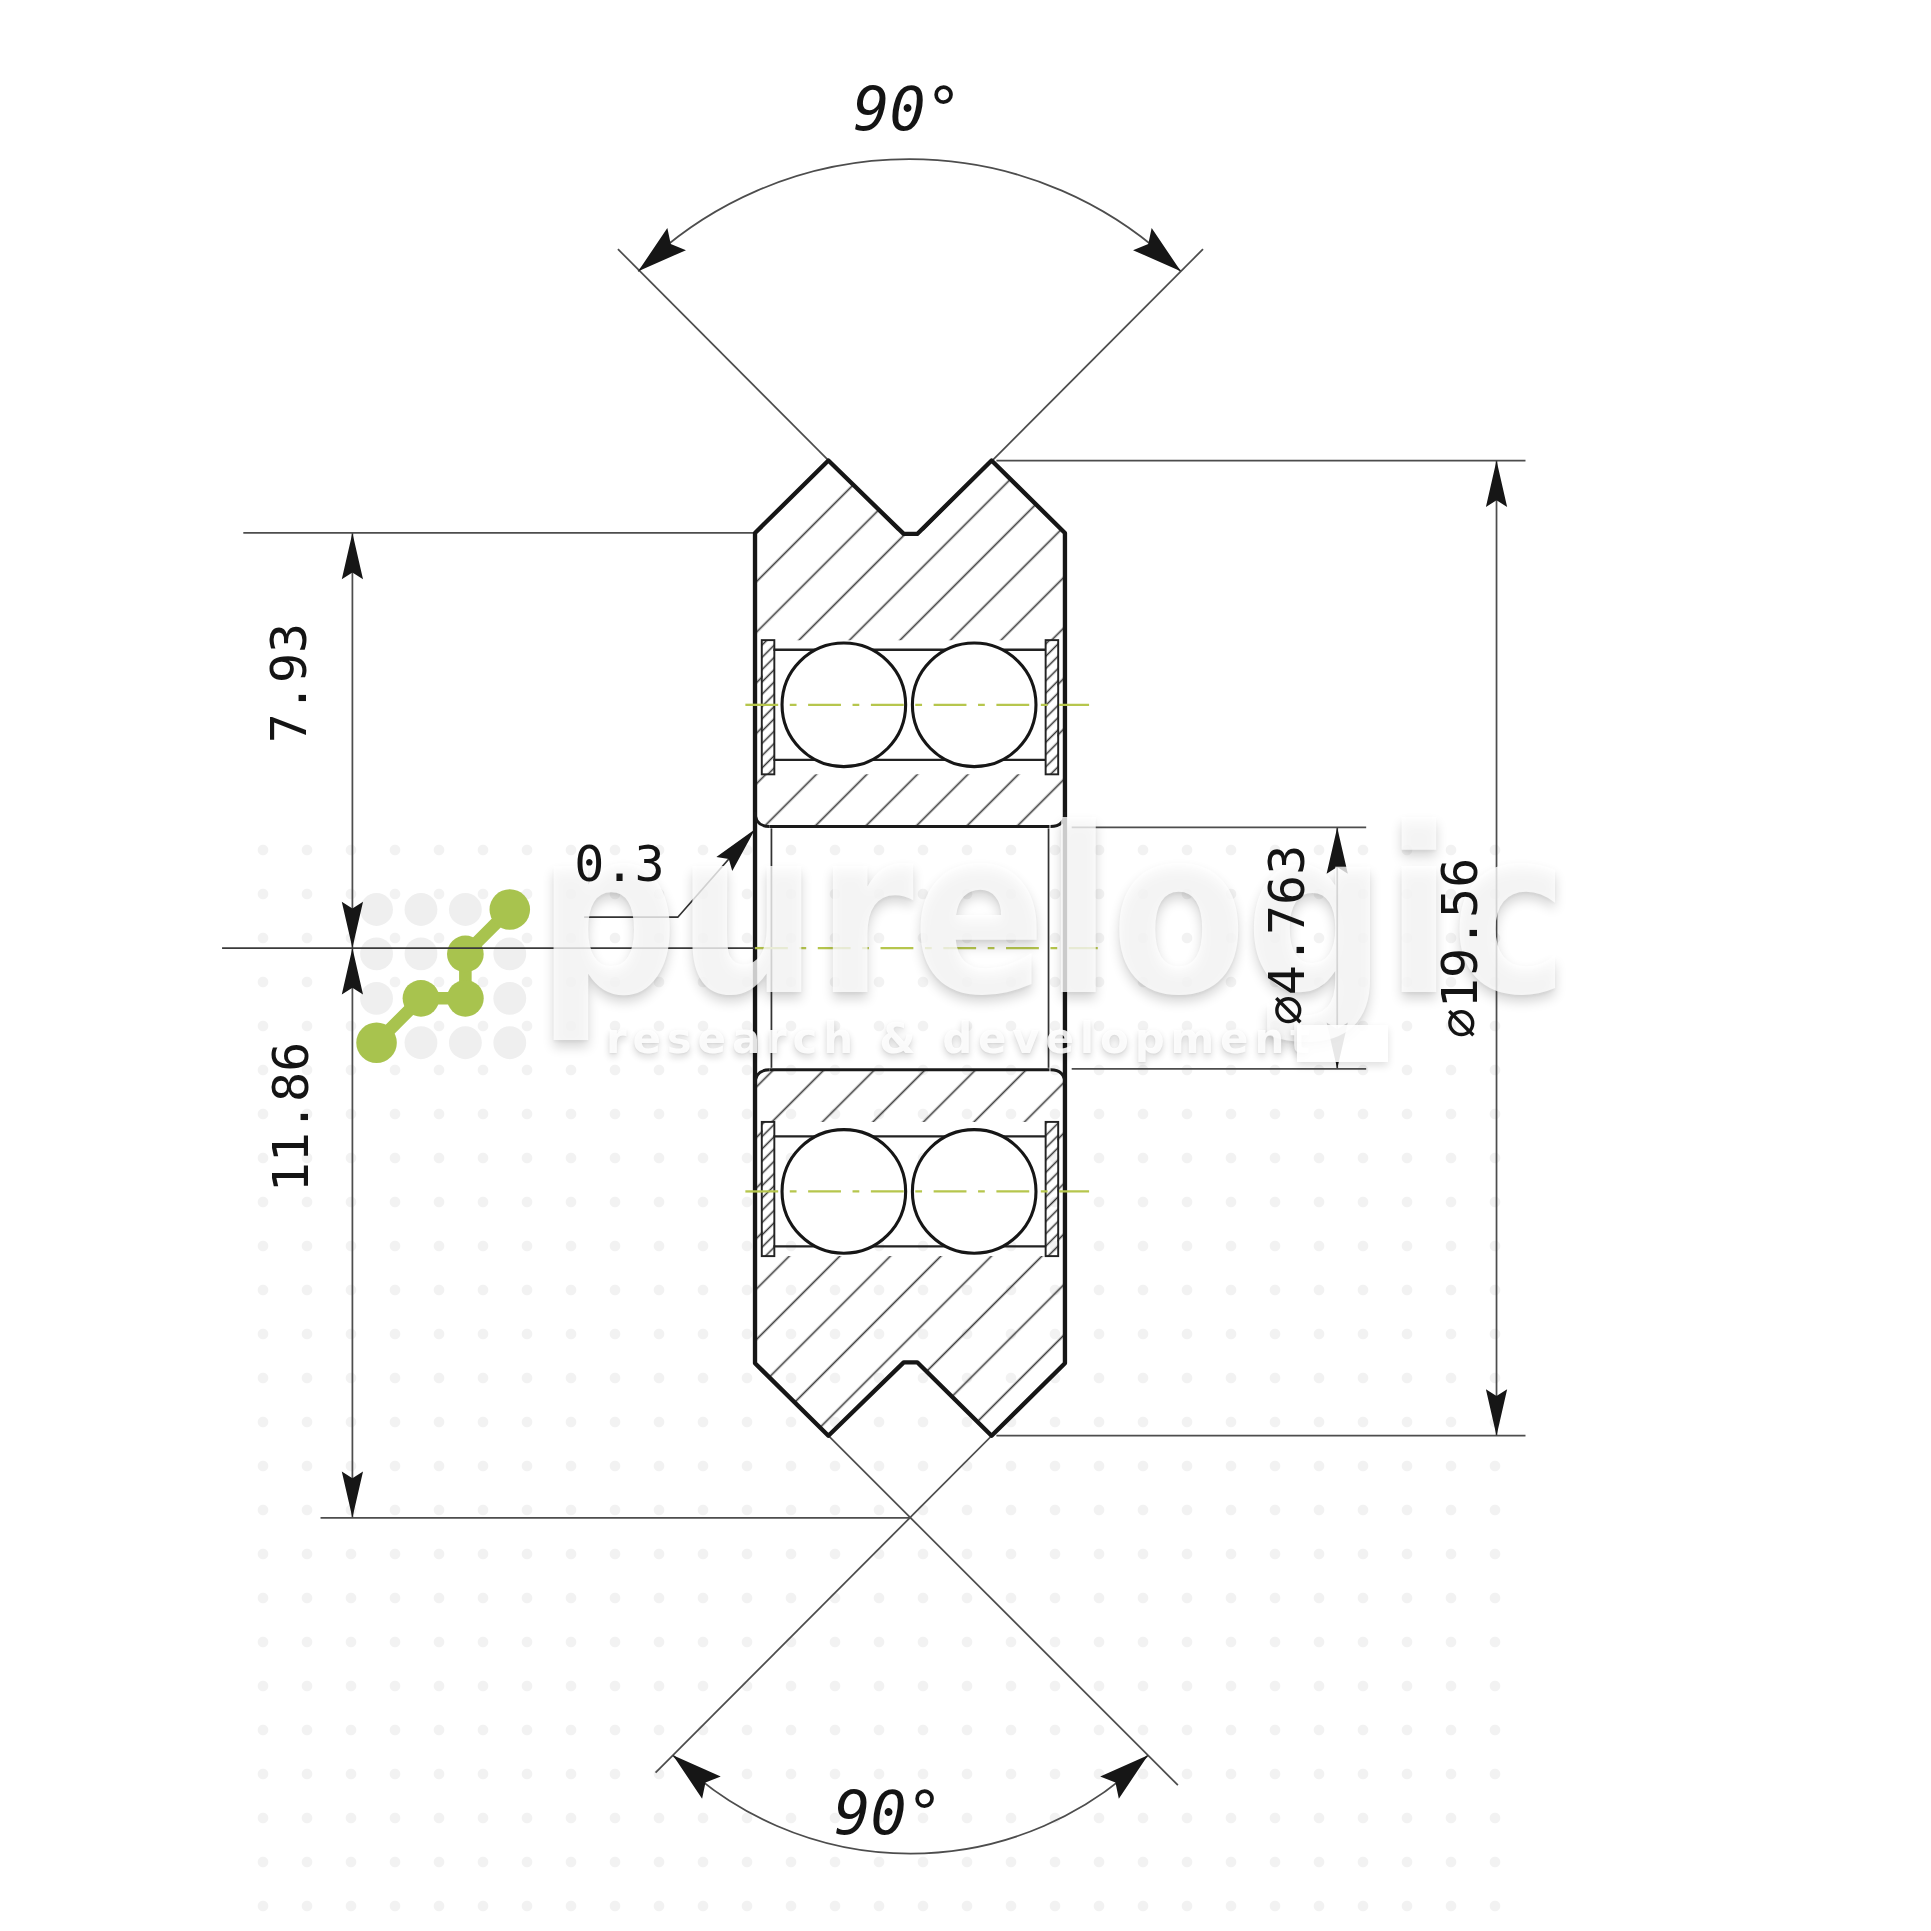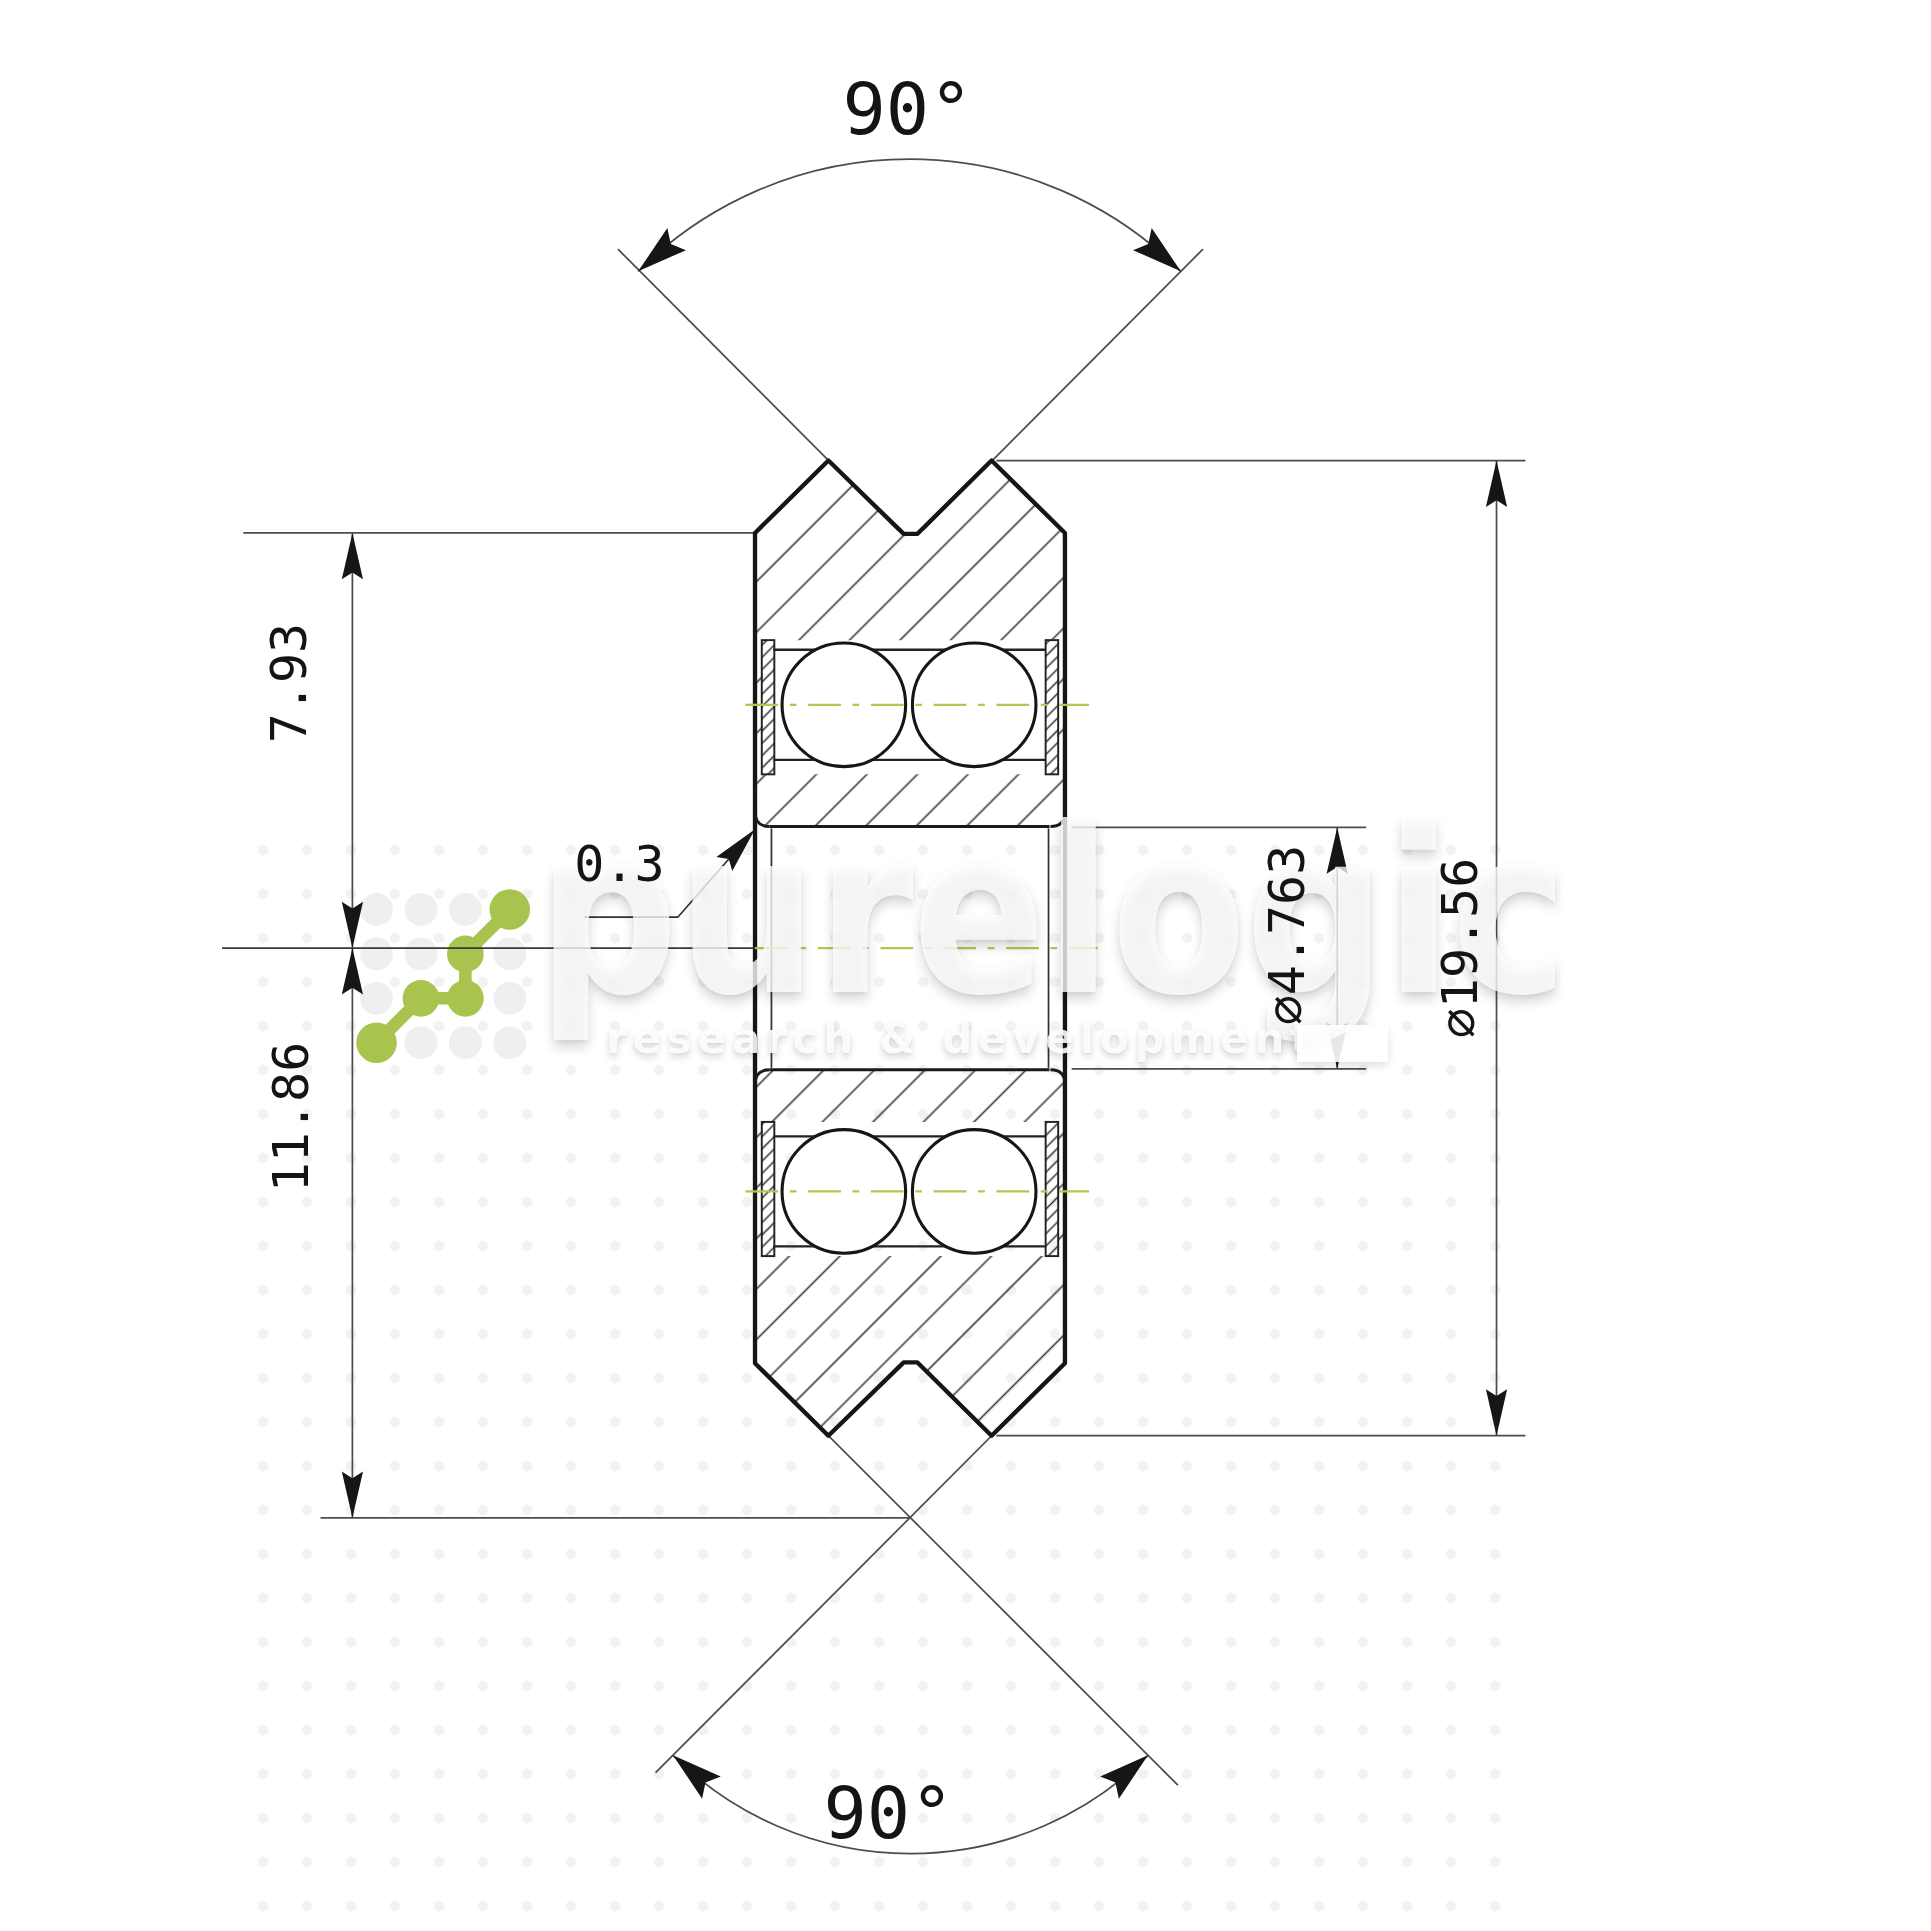--- a/index.html
+++ b/index.html
@@ -17,21 +17,21 @@
   .wm-tag{position:absolute;left:606px;top:1014px;z-index:3;font-size:42px;font-weight:bold;
     letter-spacing:5.8px;color:rgba(255,255,255,0.88);white-space:nowrap;
     text-shadow:0 3.9px 7.7px rgba(0,0,0,0.16),0 1px 1.9px rgba(0,0,0,0.06);}
   .wm-block{position:absolute;left:1297px;top:1025px;width:91px;height:37px;z-index:3;
     background:rgba(255,255,255,0.9);box-shadow:0 3.9px 7.7px rgba(0,0,0,0.12);}
   
   .lbl{position:absolute;z-index:4;display:flex;align-items:center;justify-content:center;
     width:251px;height:62px;font-family:"DejaVu Sans Mono","DejaVu Sans",monospace;
     color:#141414;font-size:50px;white-space:nowrap;}
   .rot{transform:rotate(-90deg);}
-  .ang{font-size:72px;}
+  .ang{font-size:60px;font-style:italic;}
 </style>
 </head>
 <body>
 
 <div class="stage">
 
   <div class="dotgrid"></div>
 
   <svg class="svglayer" width="1931" height="1931" viewBox="0 0 2000 2000">
     <defs>

